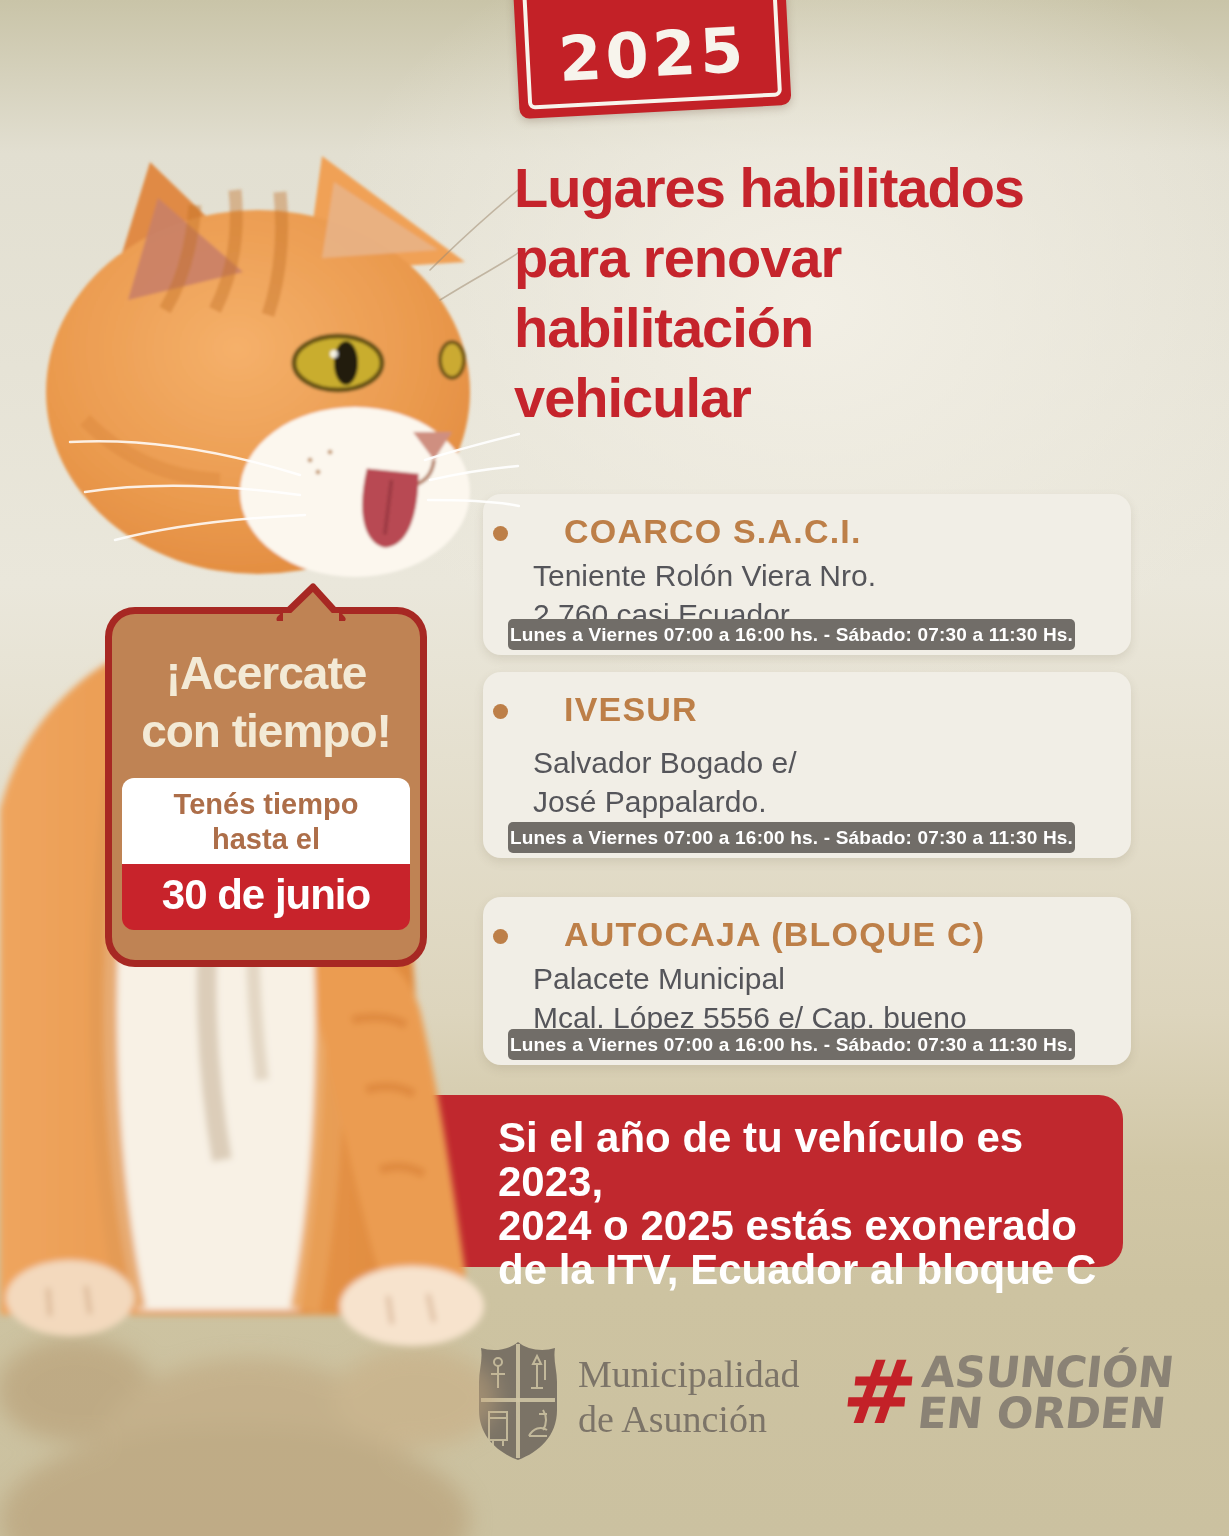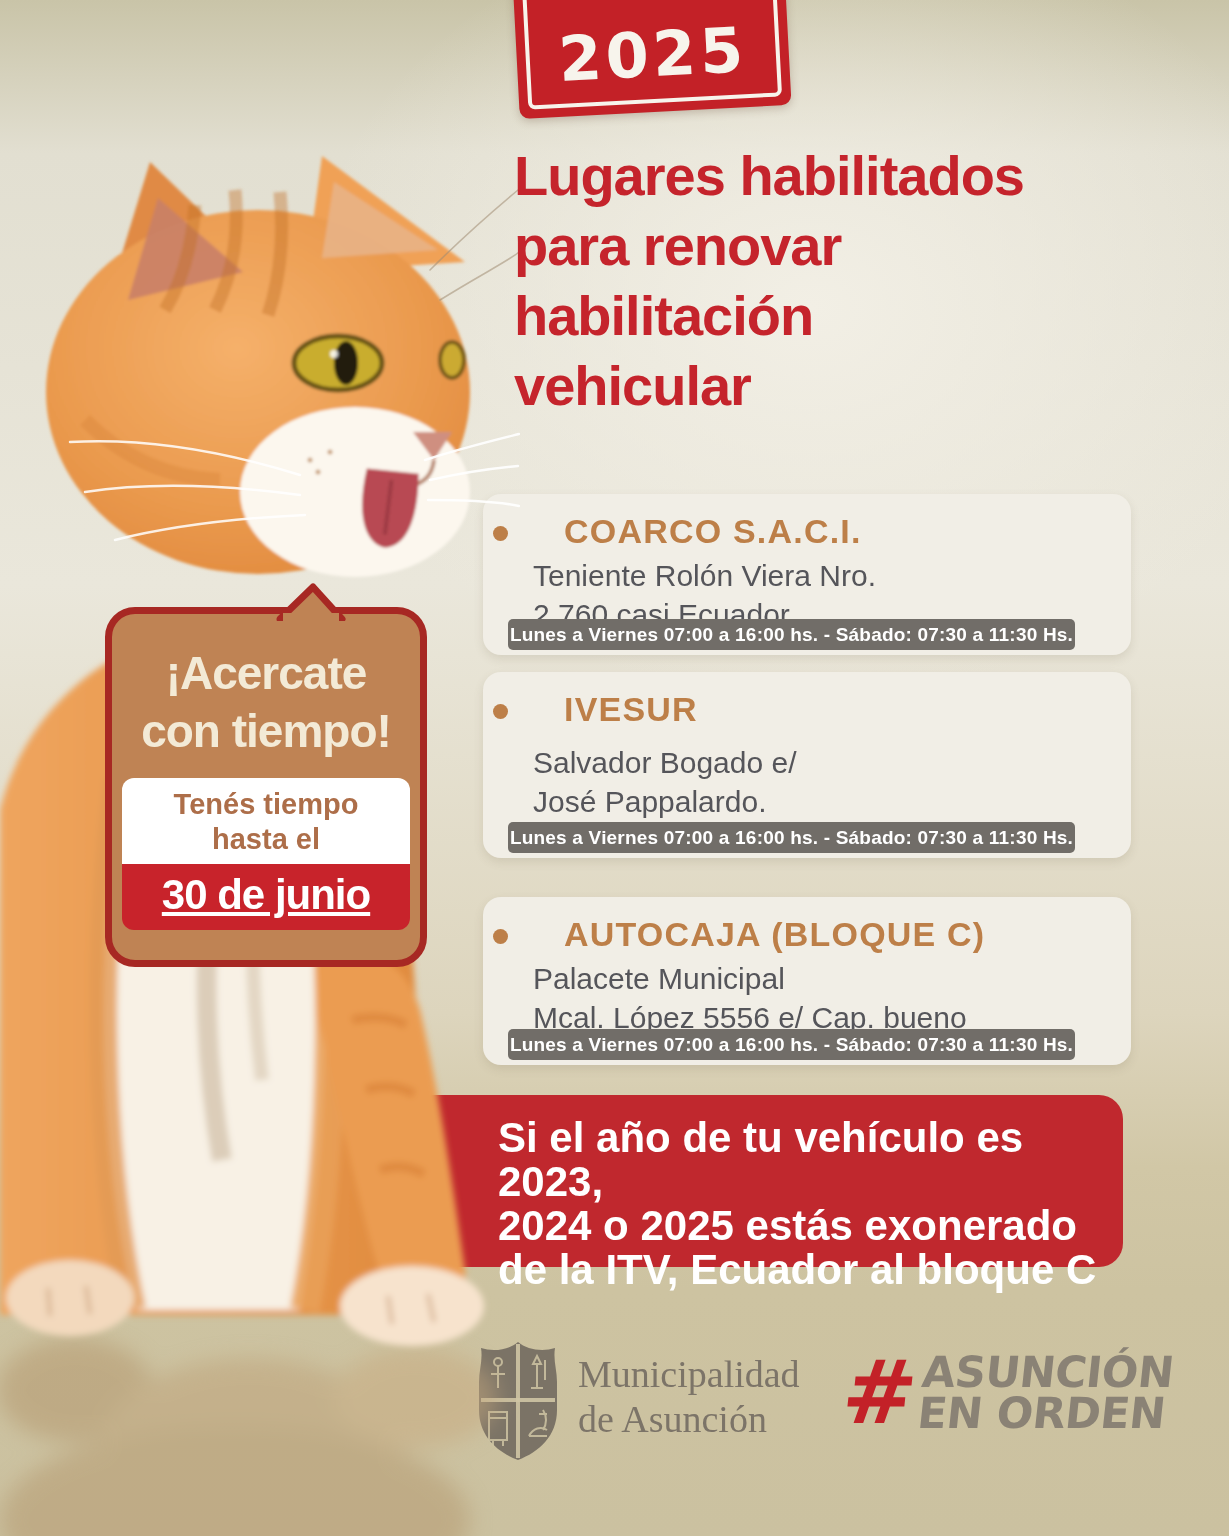--- a/index.html
+++ b/index.html
@@ -11,21 +11,21 @@
       linear-gradient(180deg,#c9c4a8 0%,#e2dfd1 10%,#eae7db 38%,#ddd5bd 66%,#d1c7a6 76%,#cdc3a1 84%,#cbc1a0 100%);
   }
   
   .badge{position:absolute;left:516px;top:-30px;width:272px;height:142px;background:#c32127;
     border-radius:10px;transform:rotate(-3deg);z-index:4;box-shadow:0 3px 8px rgba(90,60,40,.25);
     display:flex;align-items:center;justify-content:center;padding-top:26px;box-sizing:border-box;}
   .badge-frame{position:absolute;inset:9px;border:4px solid #f7f4ec;border-radius:7px;}
   .badge-year{position:relative;color:#f7f4ec;font-size:62px;font-weight:bold;letter-spacing:4px;
     font-family:"DejaVu Sans",sans-serif;}
   
-  .title{position:absolute;left:514px;top:141px;z-index:4;color:#c5242c;font-weight:bold;
+  .title{position:absolute;left:514px;top:153px;z-index:4;color:#c5242c;font-weight:bold;
     font-size:56px;line-height:70px;letter-spacing:-1px;}
   
   .card{position:absolute;left:483px;width:648px;background:#f1eee6;border-radius:18px;z-index:1;
     box-shadow:0 4px 10px rgba(120,108,78,.16);box-sizing:border-box;}
   .card-head{display:flex;align-items:center;padding:18px 0 0 10px;gap:36px;}
   .bullet{width:15px;height:15px;border-radius:50%;background:#bd7f48;flex:0 0 auto;margin:4px 0 0 0;}
   .loc-name{margin-left:20px;font-size:34px;font-weight:800;color:#bd7f48;letter-spacing:1.2px;}
   .loc-addr{margin:5px 0 0 50px;font-size:30px;line-height:39px;color:#55555a;}
   .card--ivesur .loc-addr{margin-top:14px;}
   .schedule{position:absolute;left:25px;bottom:5px;width:567px;height:31px;background:#716d68;
@@ -34,21 +34,21 @@
   
   .bubble{position:absolute;left:105px;top:607px;width:322px;height:360px;background:#bf8354;
     border:7px solid #a72823;border-radius:30px;box-sizing:border-box;z-index:5;}
   .bubble-tail{position:absolute;top:-31px;left:163px;width:72px;height:38px;}
   .bubble-headline{margin-top:30px;text-align:center;color:#f3ead6;font-size:46px;line-height:58px;
     font-weight:bold;letter-spacing:-1px;}
   .bubble-card{margin:18px 10px 0;border-radius:12px;overflow:hidden;}
   .bubble-sub{background:#ffffff;color:#ad6e49;font-weight:bold;font-size:29px;line-height:35px;
     text-align:center;padding:9px 0 7px;}
   .bubble-deadline{background:#c8232b;color:#ffffff;font-size:42px;font-weight:bold;text-align:center;
-    padding:7px 0 11px;letter-spacing:-1px;text-decoration:underline;}
+    padding:7px 0 11px;letter-spacing:-1px;}
   
   .banner{position:absolute;left:410px;top:1095px;width:713px;height:172px;background:#c0282e;
     border-radius:24px;color:#fff;font-weight:bold;font-size:42px;line-height:44px;
     padding:21px 0 0 88px;box-sizing:border-box;z-index:2;}
   
   .shield{position:absolute;left:477px;top:1340px;width:82px;height:122px;z-index:1;}
   .org{position:absolute;left:578px;top:1352px;font-family:"Liberation Serif",serif;color:#7c7468;
     font-size:38px;line-height:45px;z-index:1;}
   .hashtag{position:absolute;left:843px;top:1350px;display:flex;align-items:center;z-index:1;}
   .hash-symbol{color:#c32128;font-size:88px;font-weight:900;line-height:86px;transform:skewX(-6deg);

